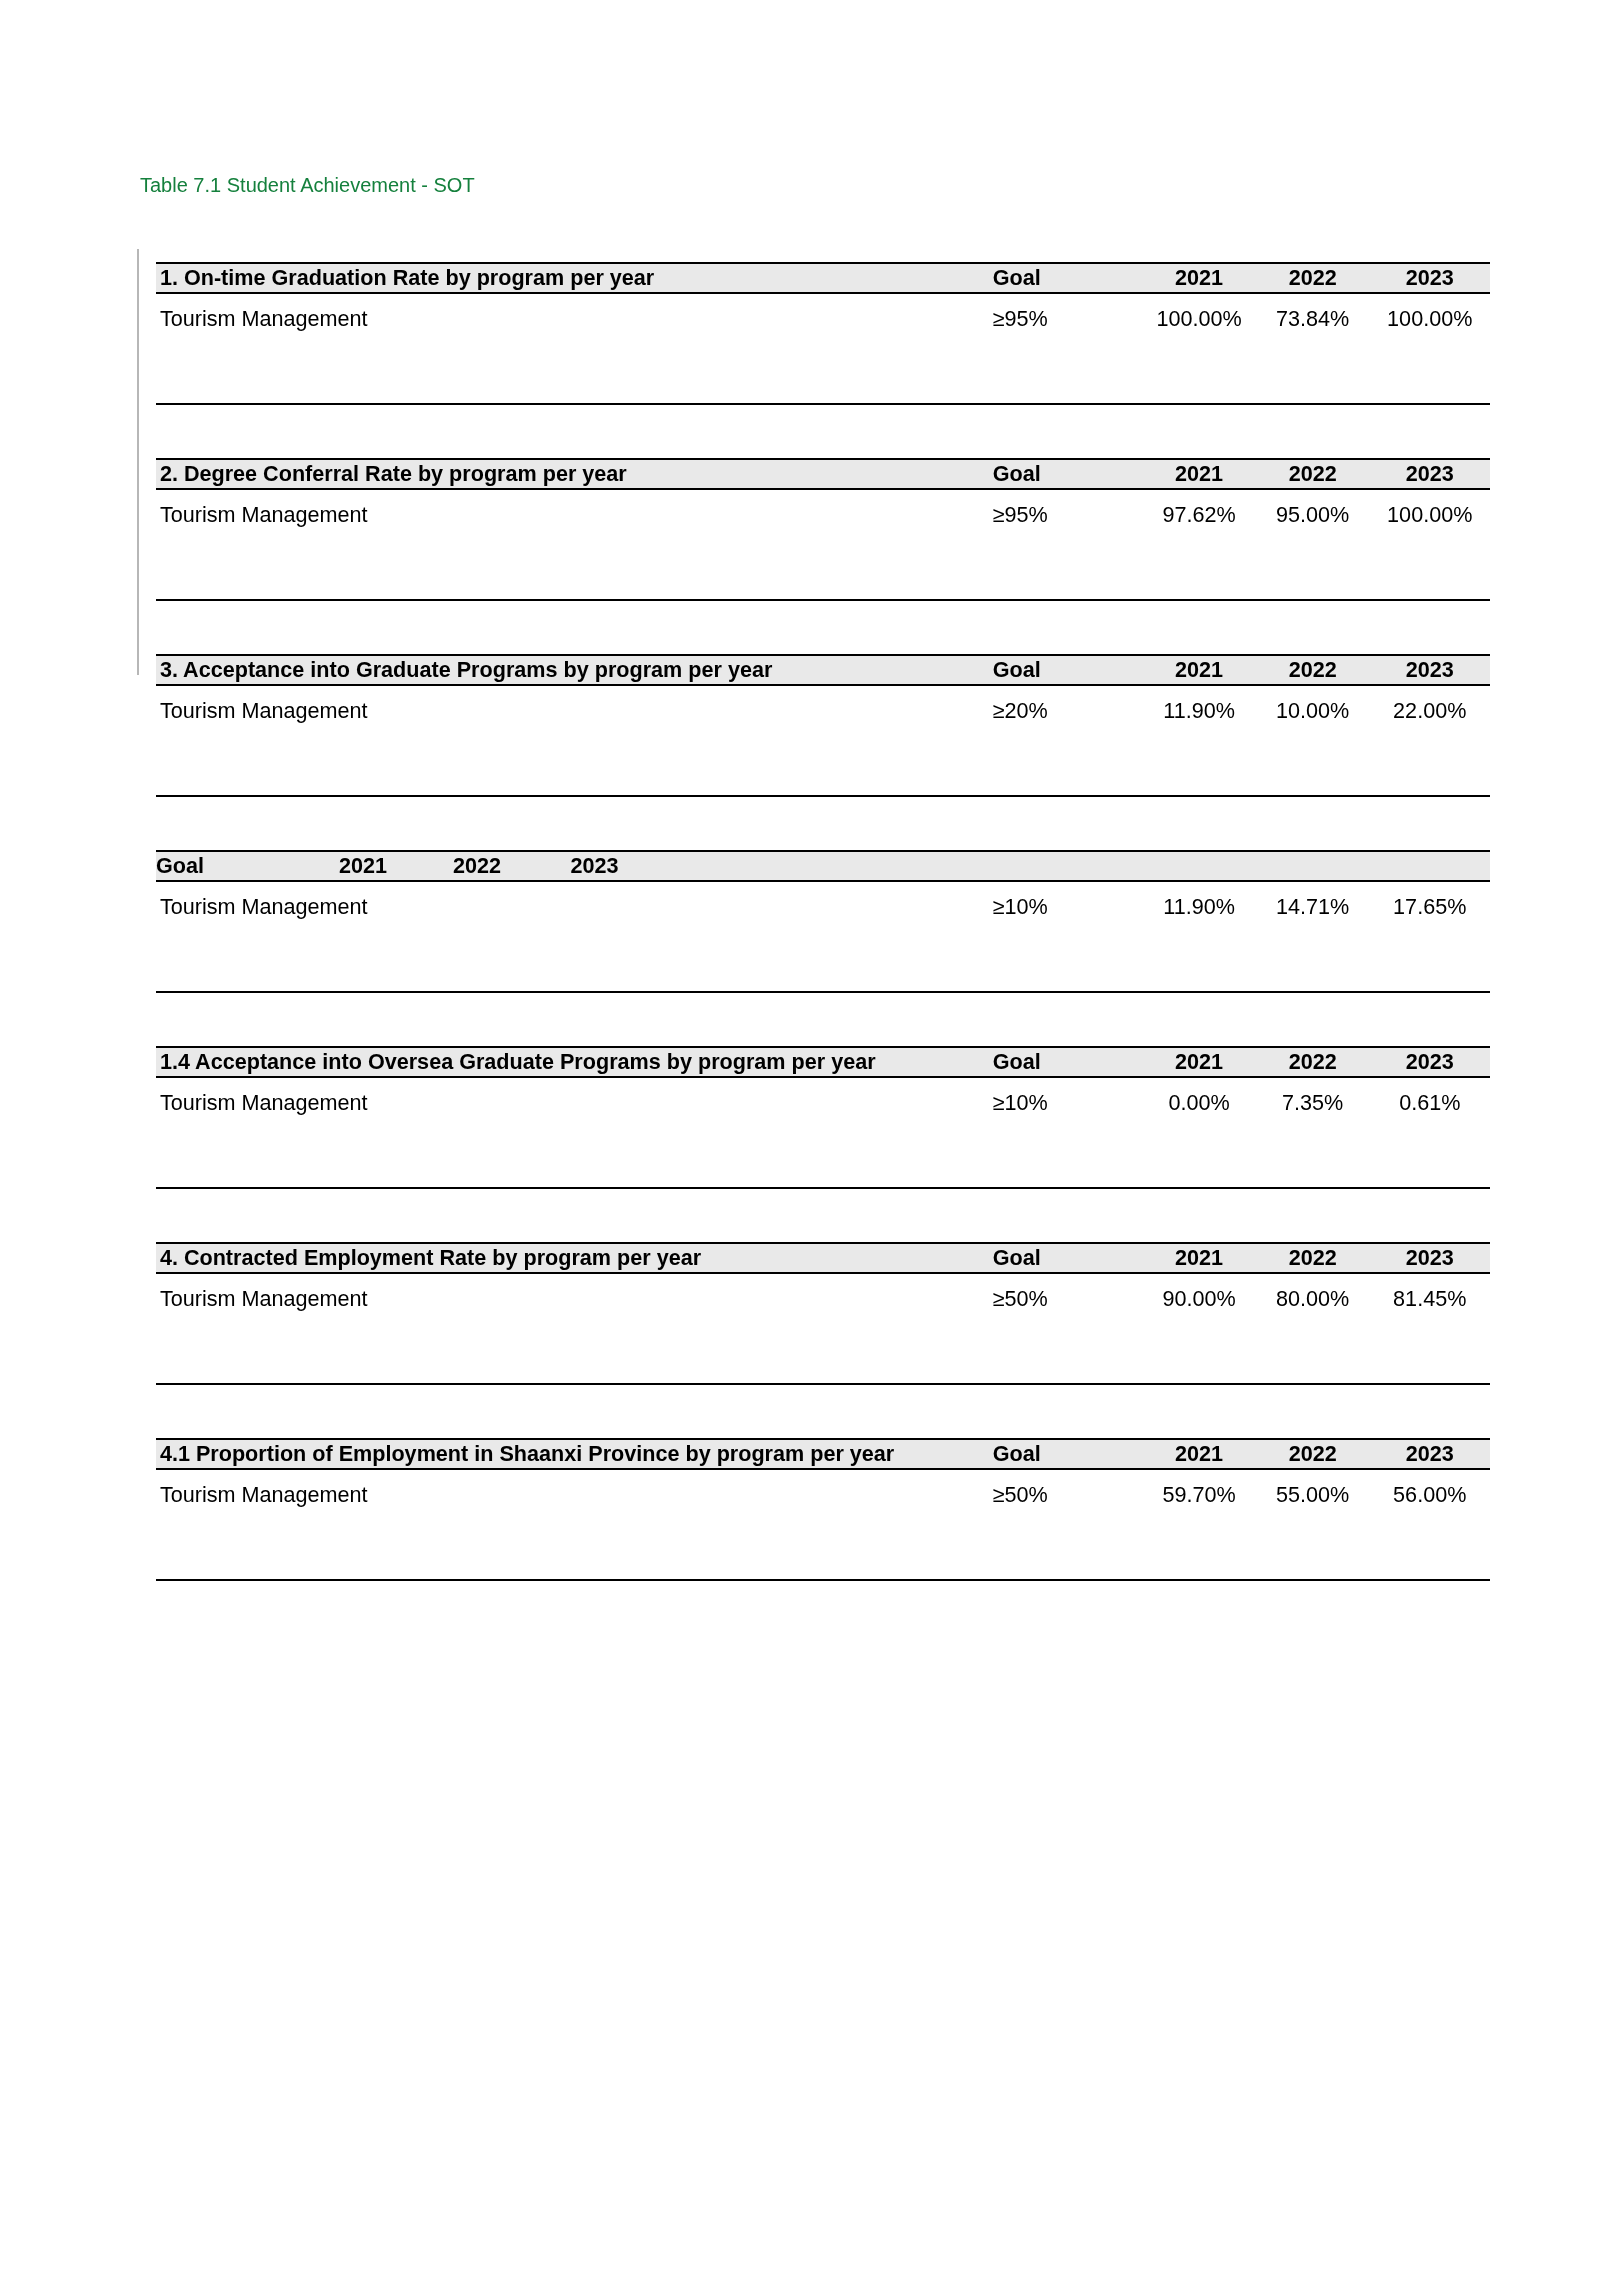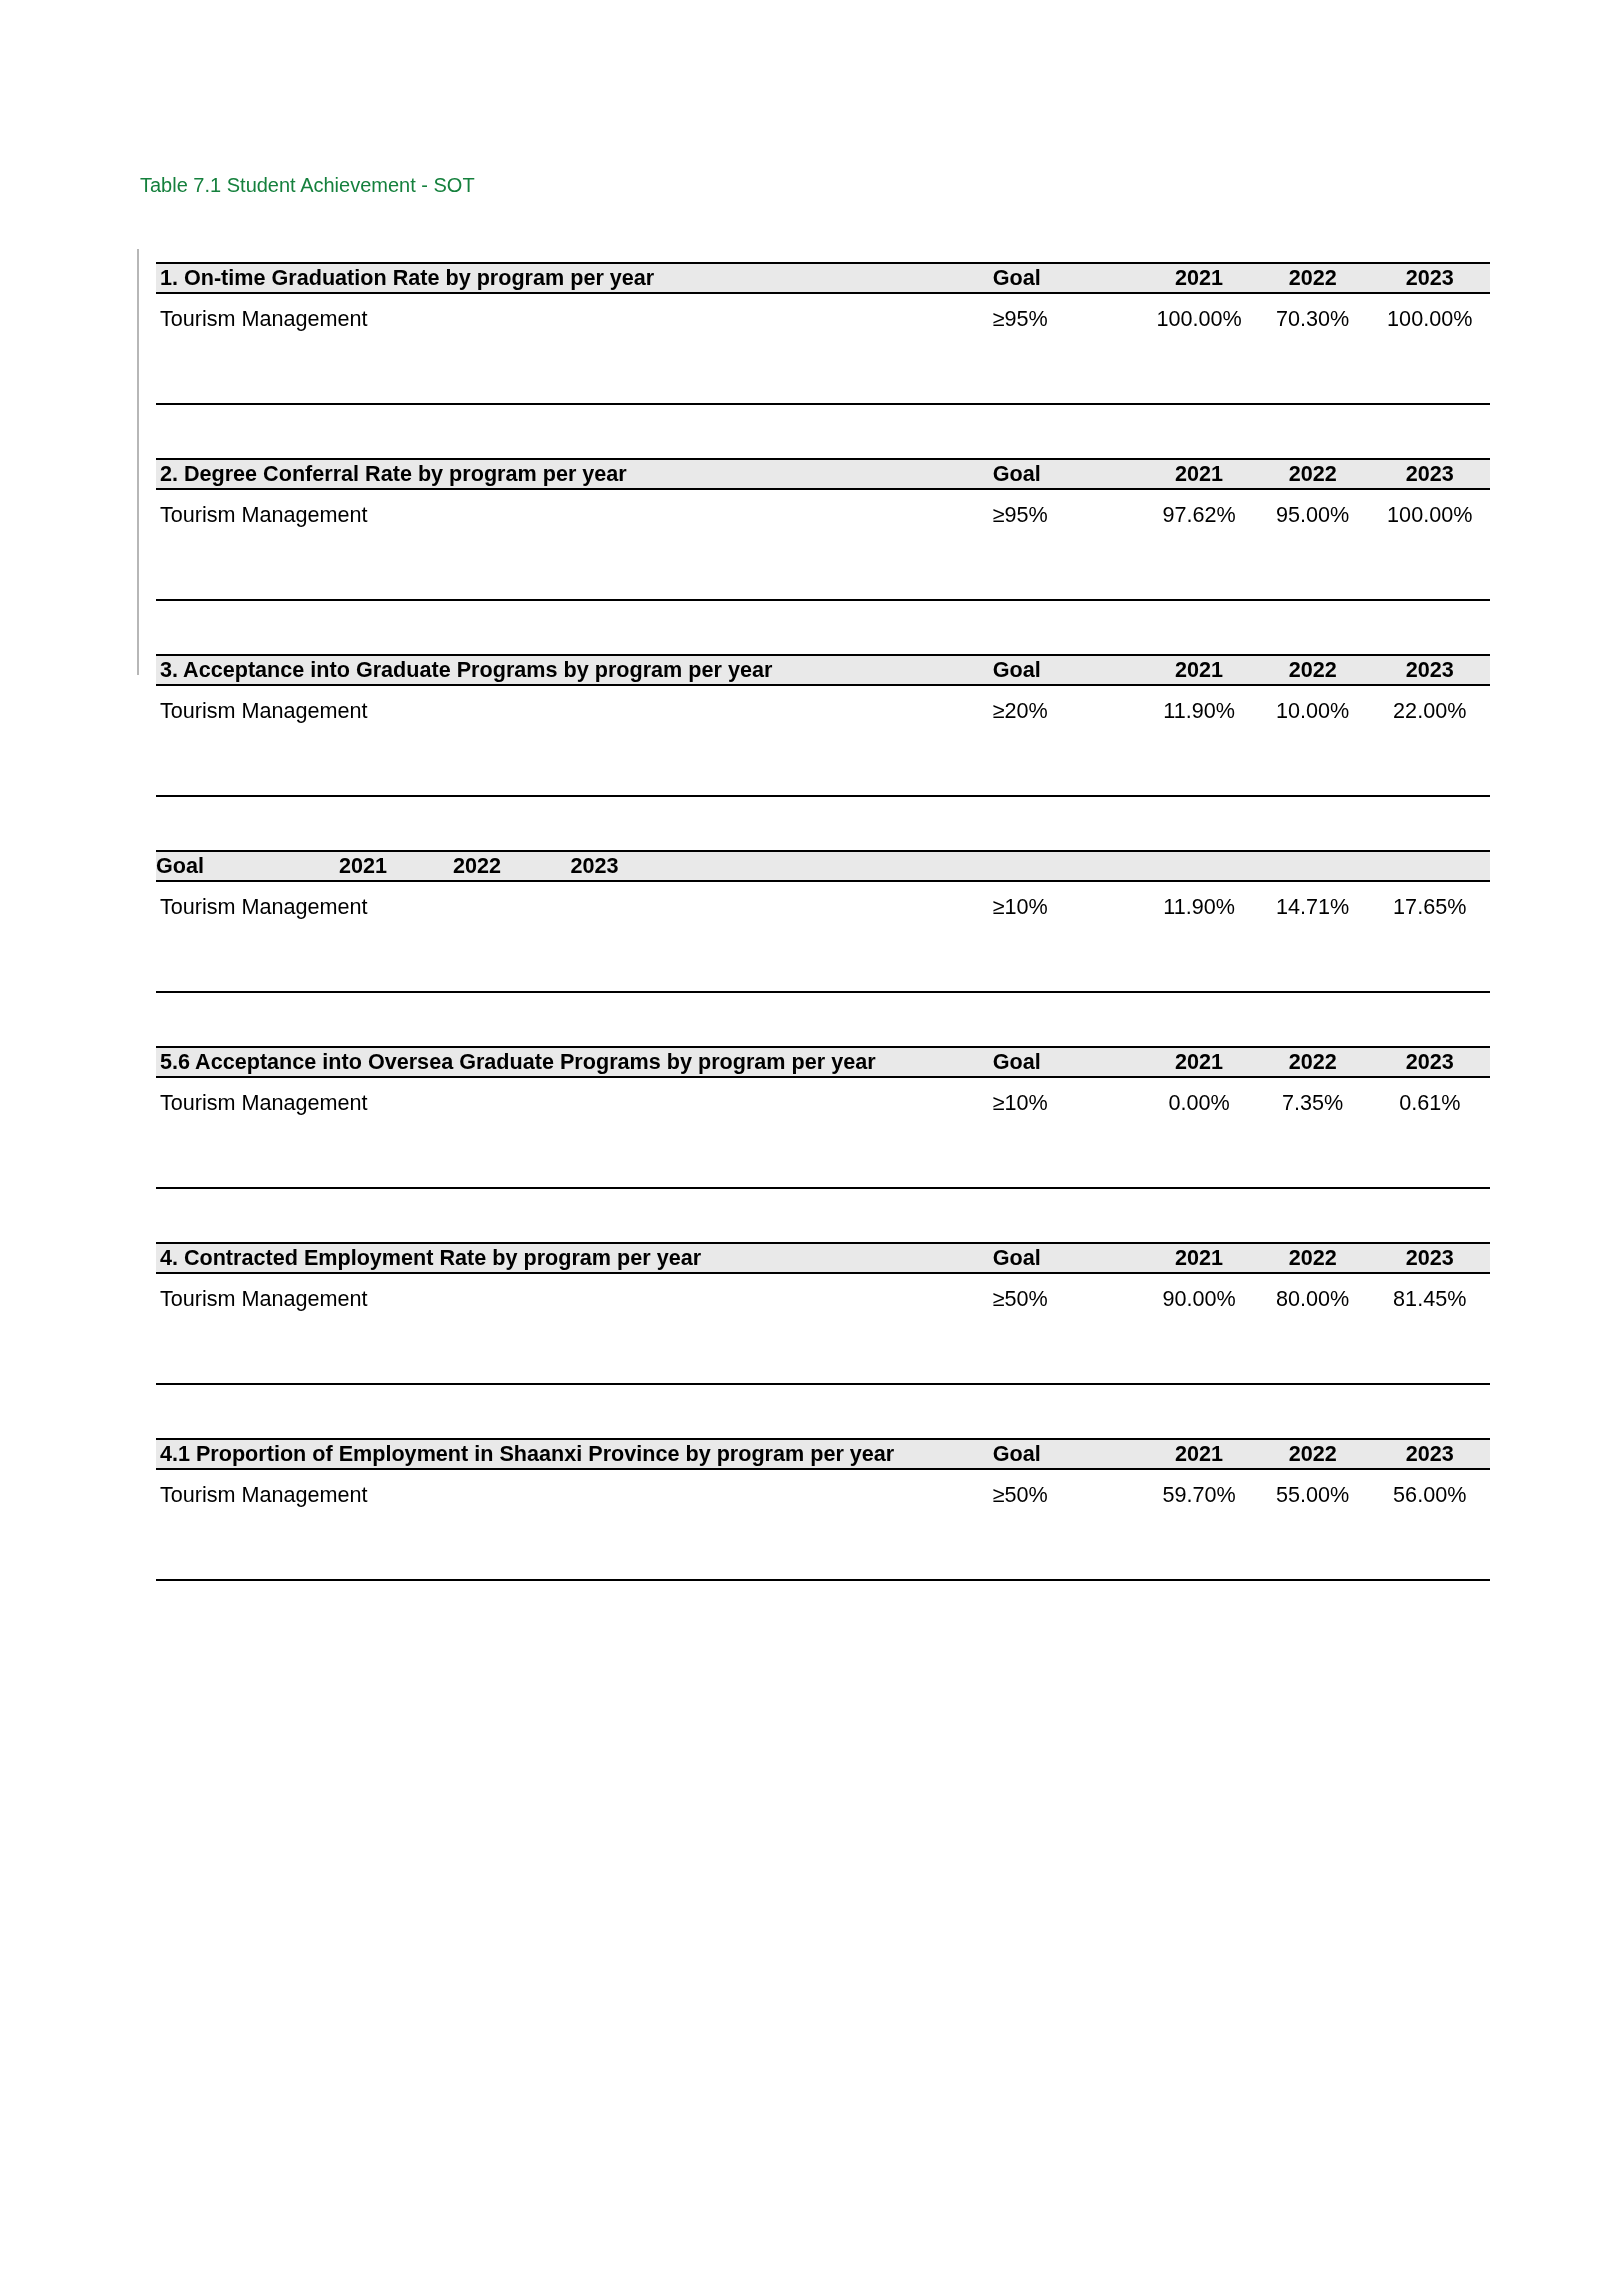--- a/index.html
+++ b/index.html
@@ -109,21 +109,21 @@
       <div class="c-name">1. On-time Graduation Rate by program per year</div>
       <div class="c-goal">Goal</div>
       <div class="c-y1">2021</div>
       <div class="c-y2">2022</div>
       <div class="c-y3">2023</div>
     </div>
     <div class="trow">
       <div class="c-name">Tourism Management</div>
       <div class="c-goal">≥95%</div>
       <div class="c-y1">100.00%</div>
-      <div class="c-y2">70.30%</div>
+      <div class="c-y2">73.84%</div>
       <div class="c-y3">100.00%</div>
     </div>
     <div class="bline"></div>
   </section>
 
   <section class="tbl">
     <div class="thead">
       <div class="c-name">2. Degree Conferral Rate by program per year</div>
       <div class="c-goal">Goal</div>
       <div class="c-y1">2021</div>
@@ -170,21 +170,21 @@
       <div class="c-goal">≥10%</div>
       <div class="c-y1">11.90%</div>
       <div class="c-y2">14.71%</div>
       <div class="c-y3">17.65%</div>
     </div>
     <div class="bline"></div>
   </section>
 
   <section class="tbl">
     <div class="thead">
-      <div class="c-name">5.6 Acceptance into Oversea Graduate Programs by program per year</div>
+      <div class="c-name">1.4 Acceptance into Oversea Graduate Programs by program per year</div>
       <div class="c-goal">Goal</div>
       <div class="c-y1">2021</div>
       <div class="c-y2">2022</div>
       <div class="c-y3">2023</div>
     </div>
     <div class="trow">
       <div class="c-name">Tourism Management</div>
       <div class="c-goal">≥10%</div>
       <div class="c-y1">0.00%</div>
       <div class="c-y2">7.35%</div>

